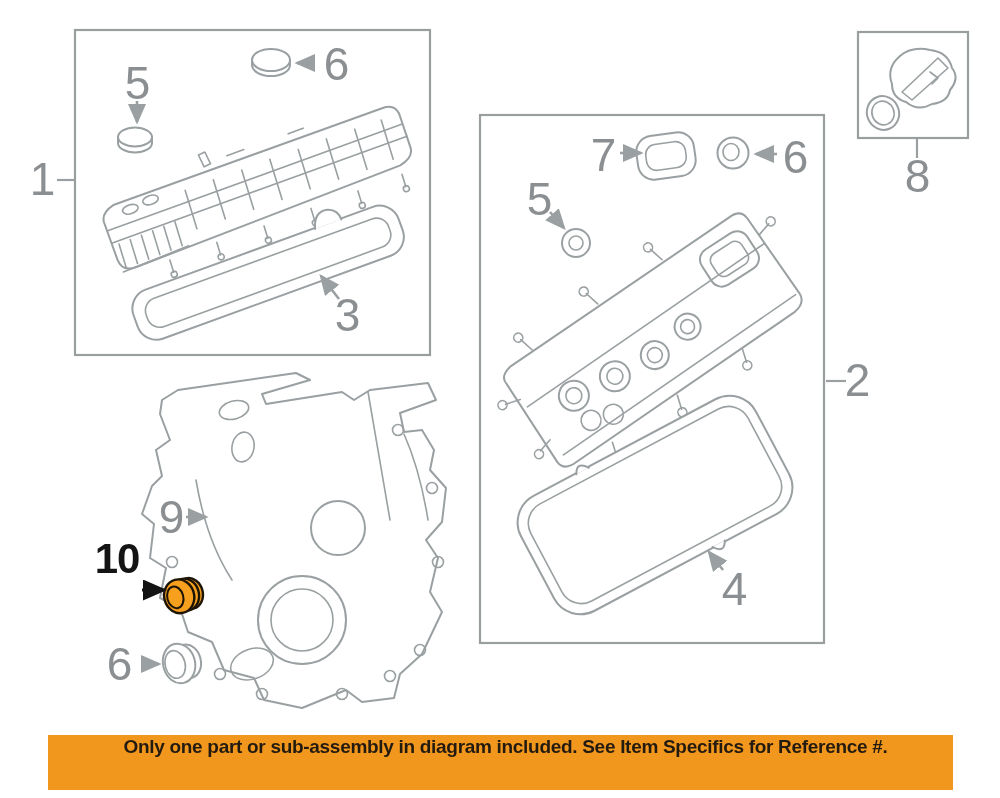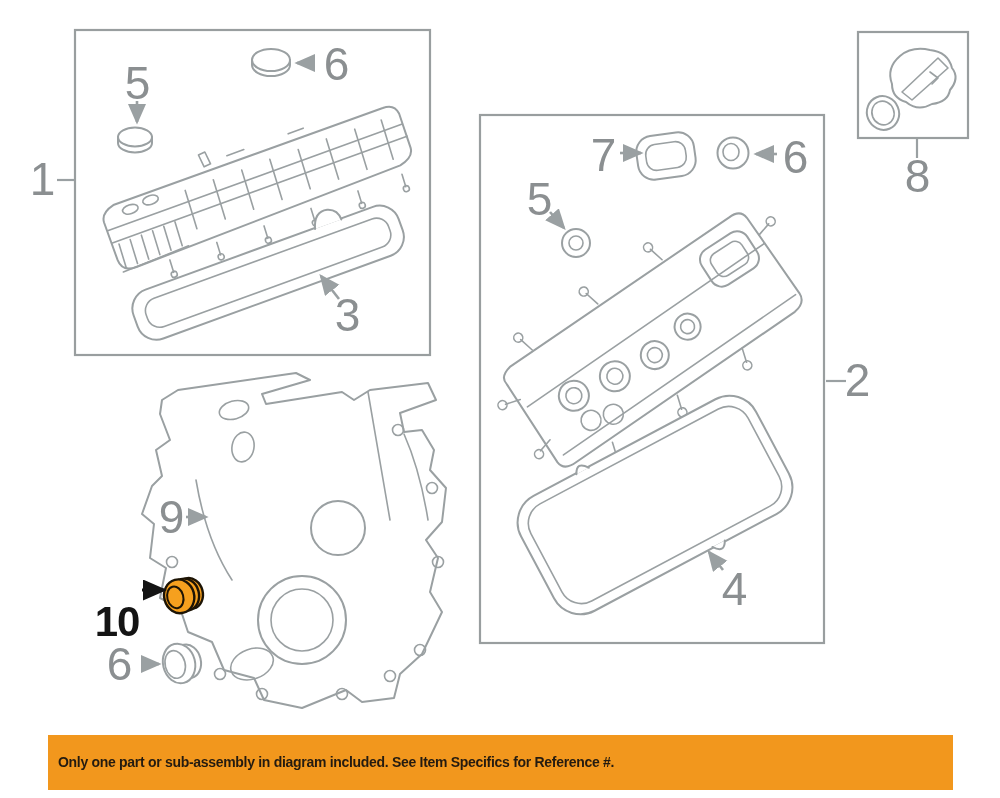--- a/index.html
+++ b/index.html
@@ -13,21 +13,21 @@
   .leader{stroke:var(--line-gray);fill:none;stroke-width:2.2;}
   .arrow{stroke:var(--line-gray);fill:none;stroke-width:2.6;}
   .arrow-dark{stroke:var(--label-black);fill:none;stroke-width:3;}
   .ah{fill:var(--line-gray);}
   .ahd{fill:var(--label-black);}
   .orange{fill:var(--part-orange);stroke:var(--part-orange-outline);stroke-width:2.4;}
   .callout{position:absolute;transform:translate(-50%,-50%);font-size:46px;line-height:1;
            color:var(--label-gray);letter-spacing:-1px;user-select:none;}
   .callout.black{color:var(--label-black);font-weight:bold;font-size:42px;}
   .banner{position:absolute;left:48px;top:735px;width:905px;height:55px;background:var(--banner-bg);
-          color:var(--banner-text);font-weight:bold;font-size:14px;display:flex;flex-direction:column;
+          color:var(--banner-text);font-weight:bold;font-size:19px;display:flex;flex-direction:row;
           justify-content:center;padding-left:10px;box-sizing:border-box;letter-spacing:-0.3px;}
   .banner-line{line-height:23px;white-space:nowrap;}
 </style>
 </head>
 <body style="--canvas-bg: #ffffff; --line-gray: #9aa0a2; --panel-border: #999e9f; --label-gray: #8b8f91; --label-black: #141414; --part-orange: #F6A01E; --part-orange-outline: #1d1405; --banner-bg: #F2971D; --banner-text: #241b10;">
 
 <div class="stage">
 
 <svg width="1000" height="798" viewBox="0 0 1000 798">
   <defs>
@@ -190,20 +190,20 @@
 <div class="callout" style="left:137px;top:83px">5</div>
 <div class="callout" style="left:336px;top:64px">6</div>
 <div class="callout" style="left:347px;top:315px">3</div>
 <div class="callout" style="left:603px;top:155px">7</div>
 <div class="callout" style="left:795px;top:157px">6</div>
 <div class="callout" style="left:539px;top:199px">5</div>
 <div class="callout" style="left:857px;top:380px">2</div>
 <div class="callout" style="left:917px;top:176px">8</div>
 <div class="callout" style="left:734px;top:589px">4</div>
 <div class="callout" style="left:171px;top:517px">9</div>
-<div class="callout black" style="left:117px;top:622px">10</div>
+<div class="callout black" style="left:117px;top:559px">10</div>
 <div class="callout" style="left:119px;top:664px">6</div>
 
 <div class="banner">
   <div class="banner-line">Only one part or sub-assembly in diagram included. See Item Specifics for Reference #.</div>
 </div>
 
 </div>
 
 </body></html>

